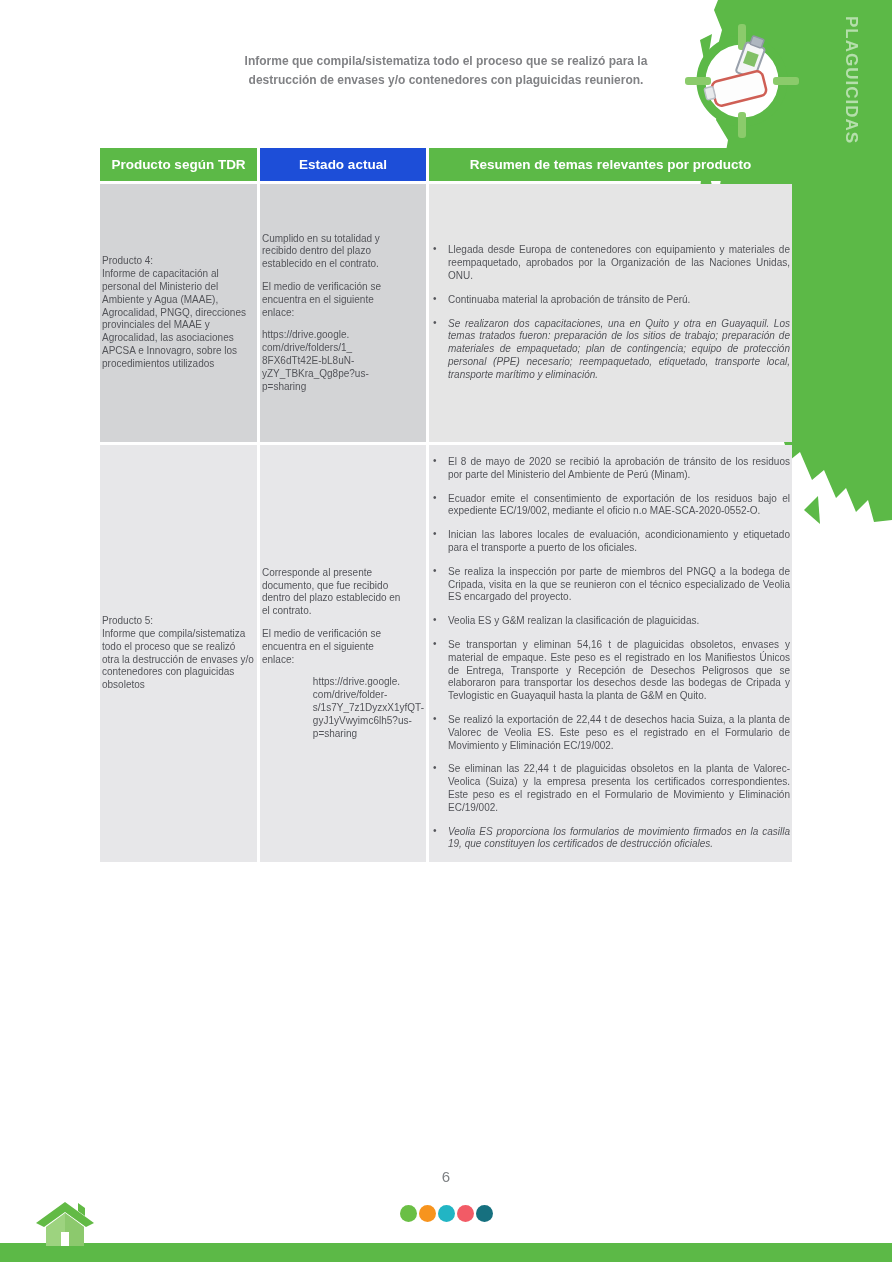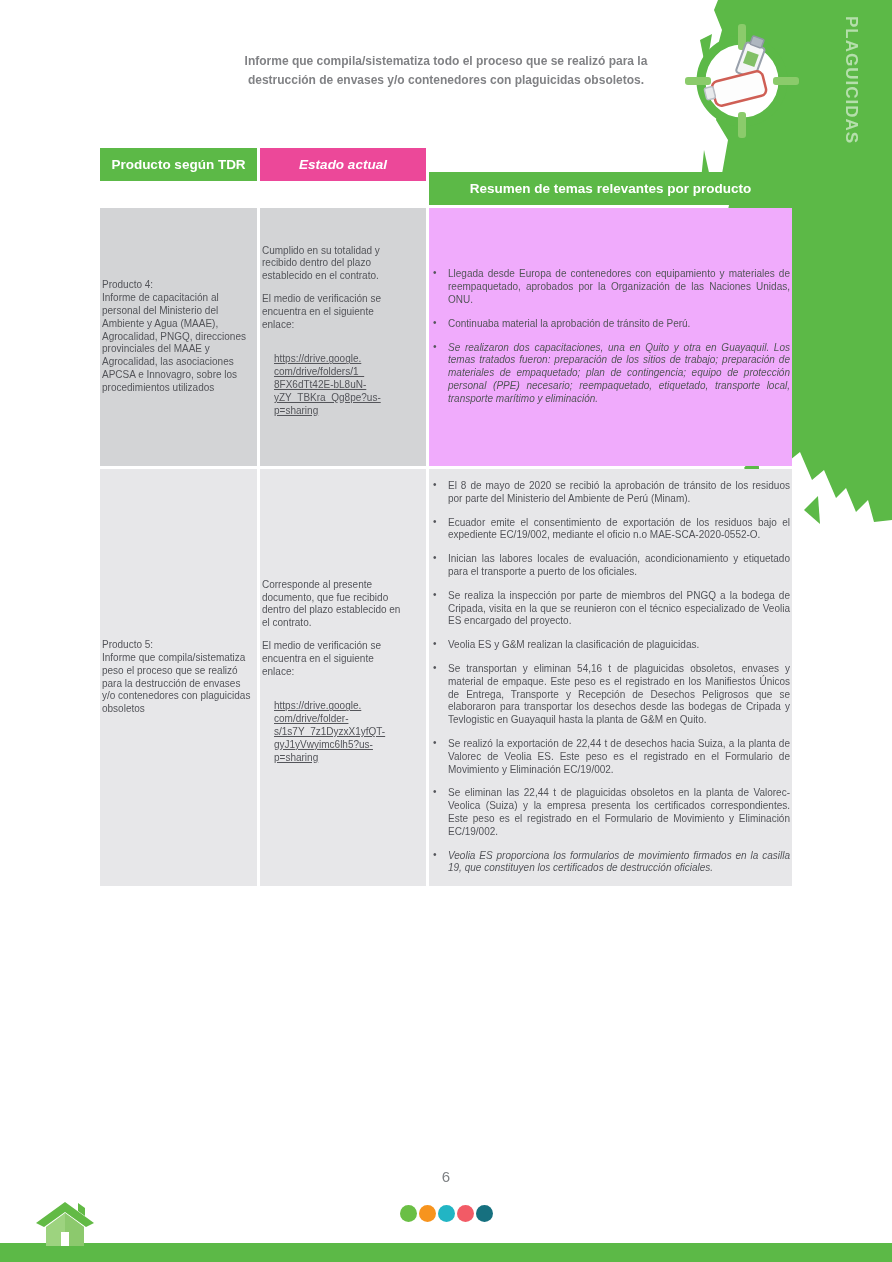--- a/index.html
+++ b/index.html
@@ -21,21 +21,21 @@
 
   
   .table{position:absolute;left:100px;top:148px;width:692px;
          display:grid;grid-template-columns:157px 166px 363px;gap:3px;}
   .th{height:33px;display:flex;align-items:center;justify-content:center;
       color:#ffffff;font-weight:bold;font-size:13.5px;text-align:right;}
   .cell{box-sizing:border-box;padding:11px 2px;font-size:10px;line-height:1.28;
         display:flex;flex-direction:column;justify-content:center;}
   .cell.r1{min-height:258px;}
   .cell p{margin:0 16px 10px 0;}
-  .cell p:last-child{margin:12px;text-decoration:underline;}
+  .cell p:last-child{margin:0;}
   .pre{white-space:pre-line;}
   .c3 ul{list-style:none;margin:0;padding:0;}
   .c3 li{position:relative;padding-left:17px;margin-bottom:11px;text-align:justify;}
   .c3 li:last-child{margin-bottom:0;font-style:italic;}
   .c3 li::before{content:"\2022";position:absolute;left:2px;top:-1px;}
 
   
   .page-number{position:absolute;left:0;right:0;top:1168px;text-align:center;
                font-size:15px;color:#7e8184;}
   .dots{position:absolute;left:0;right:0;top:1205px;display:flex;justify-content:center;gap:2px;}
@@ -76,54 +76,54 @@
       </g>
       <g transform="rotate(-14 56 66)">
         <rect x="30" y="54" width="52" height="25" rx="6" fill="#fdfdfd" stroke="#cf5f55" stroke-width="2.5"></rect>
         <rect x="22" y="58" width="9" height="12" rx="2" fill="#e8eaec" stroke="#b9bec6" stroke-width="1.5"></rect>
       </g>
     </g>
   </svg>
 
   <div class="intro">
     <div>Informe que compila/sistematiza todo el proceso que se realizó para la</div>
-    <div>destrucción de envases y/o contenedores con plaguicidas obsoletos.</div>
+    <div>destrucción de envases y/o contenedores con plaguicidas reunieron.</div>
   </div>
 
   <div class="table">
     <div class="th" style="background-color: rgb(92, 185, 71);">Producto según TDR</div>
-    <div class="th" style="background-color: #ec4899; font-style: italic;">Estado actual</div>
-    <div class="th" style="background-color: rgb(92, 185, 71); margin-top: 24px;">Resumen de temas relevantes por producto</div>
+    <div class="th" style="background-color: #1d4ed8;">Estado actual</div>
+    <div class="th" style="background-color: rgb(92, 185, 71);">Resumen de temas relevantes por producto</div>
 
     <div class="cell c1 r1" style="background-color: rgb(211, 212, 214);">
       <div class="pre">Producto 4:
 Informe de capacitación al personal del Ministerio del Ambiente y Agua (MAAE), Agrocalidad, PNGQ, direcciones provinciales del MAAE y Agrocalidad, las asociaciones APCSA e Innovagro, sobre los procedimientos utilizados</div>
     </div>
     <div class="cell c2 r1" style="background-color: rgb(211, 212, 214);">
       <p>Cumplido en su totalidad y recibido dentro del plazo establecido en el contrato.</p>
       <p>El medio de verificación se encuentra en el siguiente enlace:</p>
       <p class="pre">https://drive.google.
 com/drive/folders/1_
 8FX6dTt42E-bL8uN-
 yZY_TBKra_Qg8pe?us-
 p=sharing</p>
     </div>
-    <div class="cell c3 r1" style="background-color: #f0abfc; align-items: flex-end;">
+    <div class="cell c3 r1" style="background-color: #e5e5e5; align-items: flex-end;">
       <ul>
         <li>Llegada desde Europa de contenedores con equipamiento y materiales de reempaquetado, aprobados por la Organización de las Naciones Unidas, ONU.</li>
         <li>Continuaba material la aprobación de tránsito de Perú.</li>
         <li>Se realizaron dos capacitaciones, una en Quito y otra en Guayaquil. Los temas tratados fueron: preparación de los sitios de trabajo; preparación de materiales de empaquetado; plan de contingencia; equipo de protección personal (PPE) necesario; reempaquetado, etiquetado, transporte local, transporte marítimo y eliminación.</li>
       </ul>
     </div>
 
     <div class="cell c1 r2" style="background-color: rgb(231, 231, 233);">
       <div class="pre">Producto 5:
-Informe que compila/sistematiza peso el proceso que se realizó para la destrucción de envases y/o contenedores con plaguicidas obsoletos</div>
+Informe que compila/sistematiza todo el proceso que se realizó otra la destrucción de envases y/o contenedores con plaguicidas obsoletos</div>
     </div>
-    <div class="cell c2 r2" style="background-color: rgb(231, 231, 233);">
+    <div class="cell c2 r2" style="background-color: rgb(231, 231, 233); align-items: flex-end;">
       <p>Corresponde al presente documento, que fue recibido dentro del plazo establecido en el contrato.</p>
       <p>El medio de verificación se encuentra en el siguiente enlace:</p>
       <p class="pre">https://drive.google.
 com/drive/folder-
 s/1s7Y_7z1DyzxX1yfQT-
 gyJ1yVwyimc6lh5?us-
 p=sharing</p>
     </div>
     <div class="cell c3 r2" style="background-color: rgb(231, 231, 233);">
       <ul>

